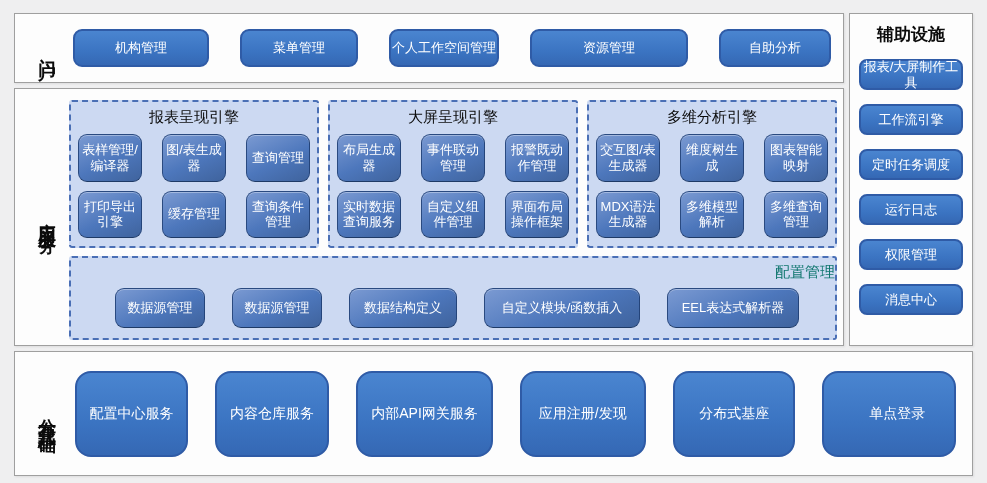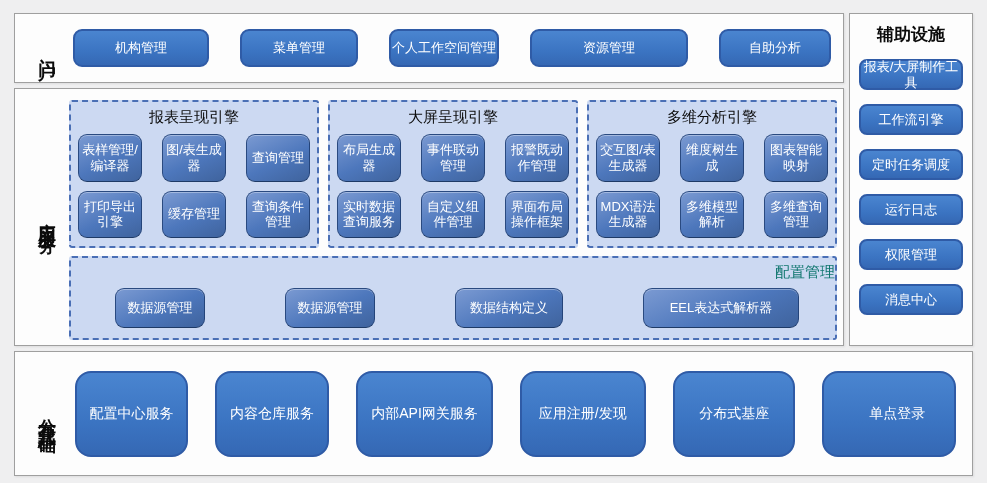--- a/index.html
+++ b/index.html
@@ -159,20 +159,21 @@
       </div>
     </div>
   </div>
 
   <div class="config-panel">
     <div class="config-title">配置管理</div>
     <div class="config-row">
       <div class="btn btn-inner">数据源管理</div>
       <div class="btn btn-inner">数据源管理</div>
       <div class="btn btn-inner">数据结构定义</div>
+      <div class="btn btn-inner">自定义模块/函数插入</div>
       <div class="btn btn-inner">EEL表达式解析器</div>
     </div>
   </div>
 </div>
 
 <div class="section" id="sec-aux">
   <div class="aux-col">
     <div class="aux-title">辅助设施</div>
     <div class="btn btn-outer">报表/大屏制作工具</div>
     <div class="btn btn-outer">工作流引擎</div>

